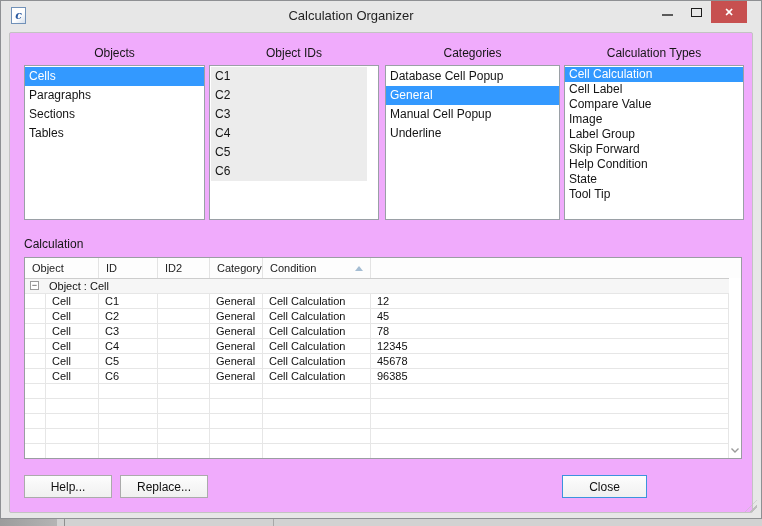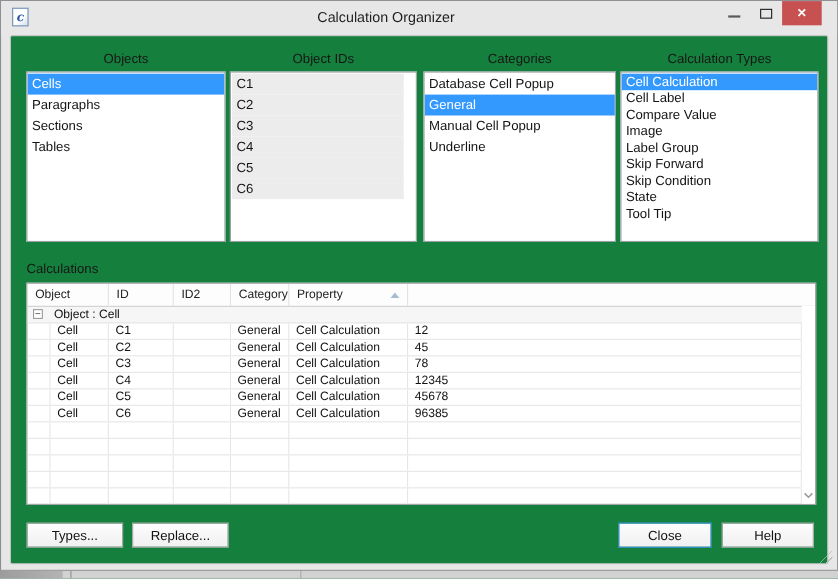--- a/index.html
+++ b/index.html
@@ -29,21 +29,21 @@
   .controls{position:absolute;top:0;right:14px;display:flex;}
   .ctl{width:29px;height:22px;display:flex;align-items:center;justify-content:center;}
   .ctl.close{width:36px;background:var(--close,#c75050);}
   .glyph-min{width:11px;height:2px;background:#5a5a5a;margin-top:6px;}
   .glyph-max{width:11px;height:9px;box-sizing:border-box;border:1px solid #1c1c1c;background:transparent;}
   .glyph-x{color:#fff;font-size:11px;font-weight:bold;line-height:1;}
 
   
   .panel{
     position:absolute;left:8px;top:31px;width:744px;height:481px;box-sizing:border-box;
-    border:1px solid #c3c3c3;border-radius:2px;background:#15803d;
+    border:1px solid #c3c3c3;border-radius:2px;background:#f0abfc;
   }
   .list-label{
     position:absolute;top:13px;height:15px;text-align:center;
     font-size:12px;color:#161616;
   }
   .listbox{
     position:absolute;top:32px;height:155px;box-sizing:border-box;
     background:#fff;border:1px solid #9aa0a6;overflow:hidden;padding-top:1px;
   }
   .li{height:19px;line-height:19px;padding-left:4px;font-size:12px;color:#141414;white-space:nowrap;}
@@ -156,43 +156,43 @@
         <div class="li">Manual Cell Popup</div>
         <div class="li">Underline</div>
       </div>
     <div class="listbox compact" style="left:554px;width:180px;">
         <div class="li selected">Cell Calculation</div>
         <div class="li">Cell Label</div>
         <div class="li">Compare Value</div>
         <div class="li">Image</div>
         <div class="li">Label Group</div>
         <div class="li">Skip Forward</div>
-        <div class="li">Skip Condition</div>
+        <div class="li">Help Condition</div>
         <div class="li">State</div>
         <div class="li">Tool Tip</div>
       </div>
 
-    <div class="section-label">Calculations</div>
+    <div class="section-label">Calculation</div>
 
     <div class="grid">
       <div class="grid-header" id="grid-header">
           <div class="th" style="width: 74px;">
             <span>Object</span>
           </div>
           <div class="th" style="width: 59px;">
             <span>ID</span>
           </div>
           <div class="th" style="width: 52px;">
             <span>ID2</span>
           </div>
           <div class="th" style="width: 53px;">
             <span>Category</span>
           </div>
           <div class="th" style="width: 108px;">
-            <span>Property</span>
+            <span>Condition</span>
             <span class="sort-up"></span>
           </div>
         </div>
       <div id="grid-body">
           <div class="tr group">
             <span class="minus-box">−</span>
             <span class="group-label">Object : Cell</span>
           </div>
           <div class="tr">
             <div class="td gutter" style="width: 21px;"></div>
@@ -294,24 +294,23 @@
             <div class="td" style="width: 358px;"></div>
           </div>
         </div>
       <div class="grid-scrollbar">
         <svg width="10" height="7">
           <polyline points="1.5,1.5 5,5 8.5,1.5" stroke="#9a9a9a" stroke-width="1.4" fill="none"></polyline>
         </svg>
       </div>
     </div>
 
-    <button class="btn" style="left:14px;top:442px;width:88px;">Types...</button>
+    <button class="btn" style="left:14px;top:442px;width:88px;">Help...</button>
     <button class="btn" style="left:110px;top:442px;width:88px;">Replace...</button>
     <button class="btn default" style="left:552px;top:442px;width:85px;">Close</button>
-    <button class="btn" style="left:646px;top:442px;width:84px;">Help</button>
 
   </div>
 
   <div class="grip"></div>
 </div>
 
 <div class="bg-strip">
   <div class="s1"></div>
   <div class="v1"></div>
   <div class="v2"></div>

